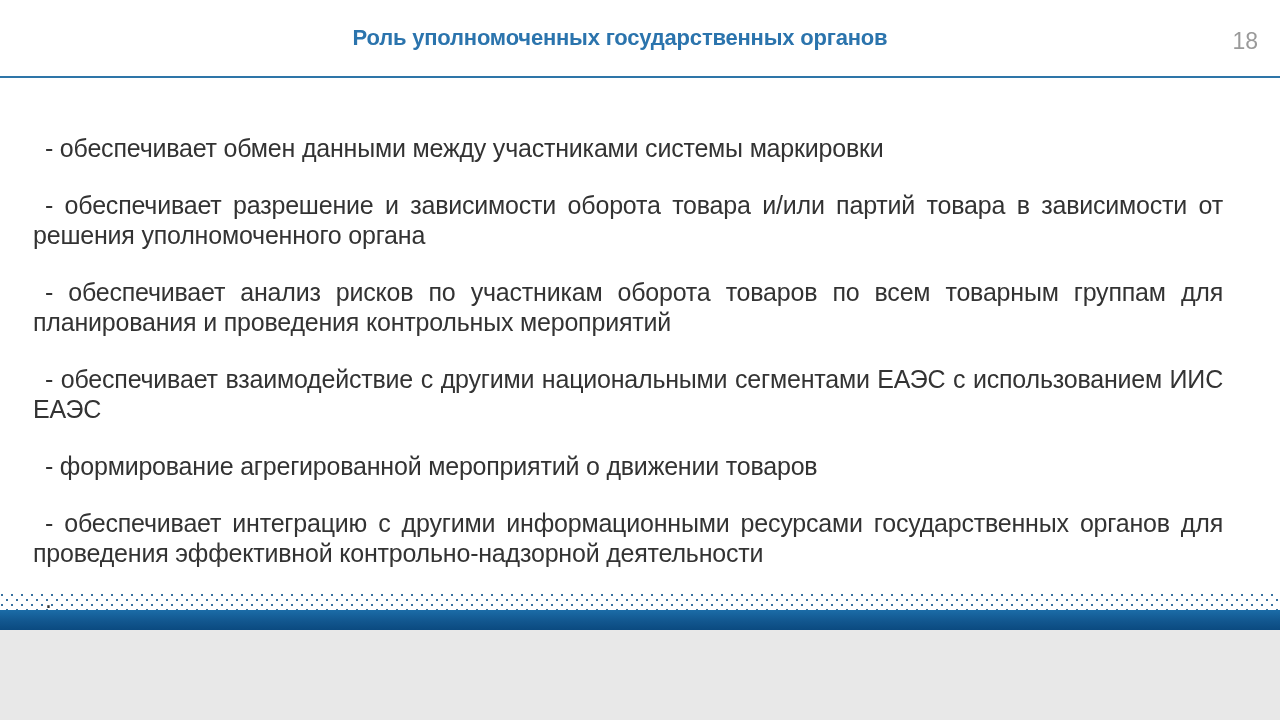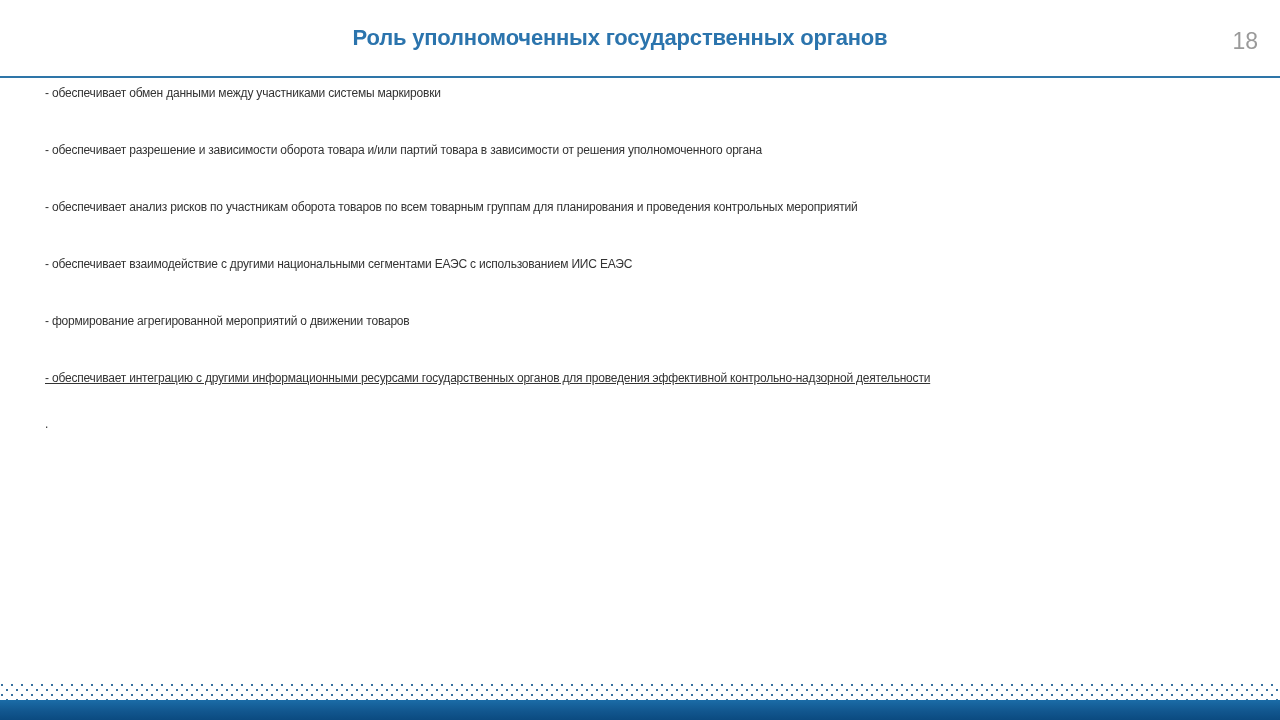--- a/index.html
+++ b/index.html
@@ -1,42 +1,43 @@
 <!DOCTYPE html>
 <html style="--title: #2B74AD; --header_rule: #2E75A8; --page_number: #9A9A9A; --body_text: #333333; --footer_dot: #39719F; --footer_band_top: #1B6CA7; --footer_band_mid: #12578F; --footer_band_bottom: #0B4A80;"><head>
 <meta charset="utf-8">
 <style>
   html, body { margin:0; padding:0; background:#e8e8e8; }
   .slide {
-    position:relative; width:1280px; height:720px; margin:0 auto;
+    position:relative; width:1280px; height:630px; margin:0 auto;
     background:#ffffff; overflow:hidden;
     font-family:"Liberation Sans","DejaVu Sans",sans-serif;
   }
   .header {
     position:absolute; top:0; left:0; right:0; height:76px;
     border-bottom:2px solid var(--header_rule,#2E75A8);
     display:flex; align-items:center; justify-content:center;
     background:#ffffff;
   }
   .slide-title {
     color:var(--title,#2B74AD); font-weight:bold; font-size:22px;
     letter-spacing:-0.2px; margin-right:40px;
   }
   .page-number {
     position:absolute; right:22px; top:28px;
     color:var(--page_number,#9a9a9a); font-size:23px; font-weight:400;
   }
   .body-text {
     position:absolute; top:78px; left:33px; right:57px;
+    padding-top:55px;
     color:var(--body_text,#333333);
-    font-size:12px; line-height:30px; letter-spacing:-0.2px;
+    font-size:25px; line-height:30px; letter-spacing:-0.2px;
     text-align:justify;
   }
   .body-text p { margin:0 0 27px 0; text-indent:12px; }
-  .body-text p:nth-last-child(2) { margin-bottom:16px;text-decoration:underline; }
+  .body-text p:nth-last-child(2) { margin-bottom:16px; }
   .body-text p:last-child { margin:0; }
   .footer-dots {
     position:absolute; left:0; right:0; bottom:20px; height:17px;
     background-image:
       radial-gradient(circle, var(--footer_dot,#39719F) 1px, transparent 1.4px),
       radial-gradient(circle, var(--footer_dot,#39719F) 1px, transparent 1.4px);
     background-size:10px 10px, 10px 10px;
     background-position:2px 2px, 7px 7px;
   }
   .footer-band {

